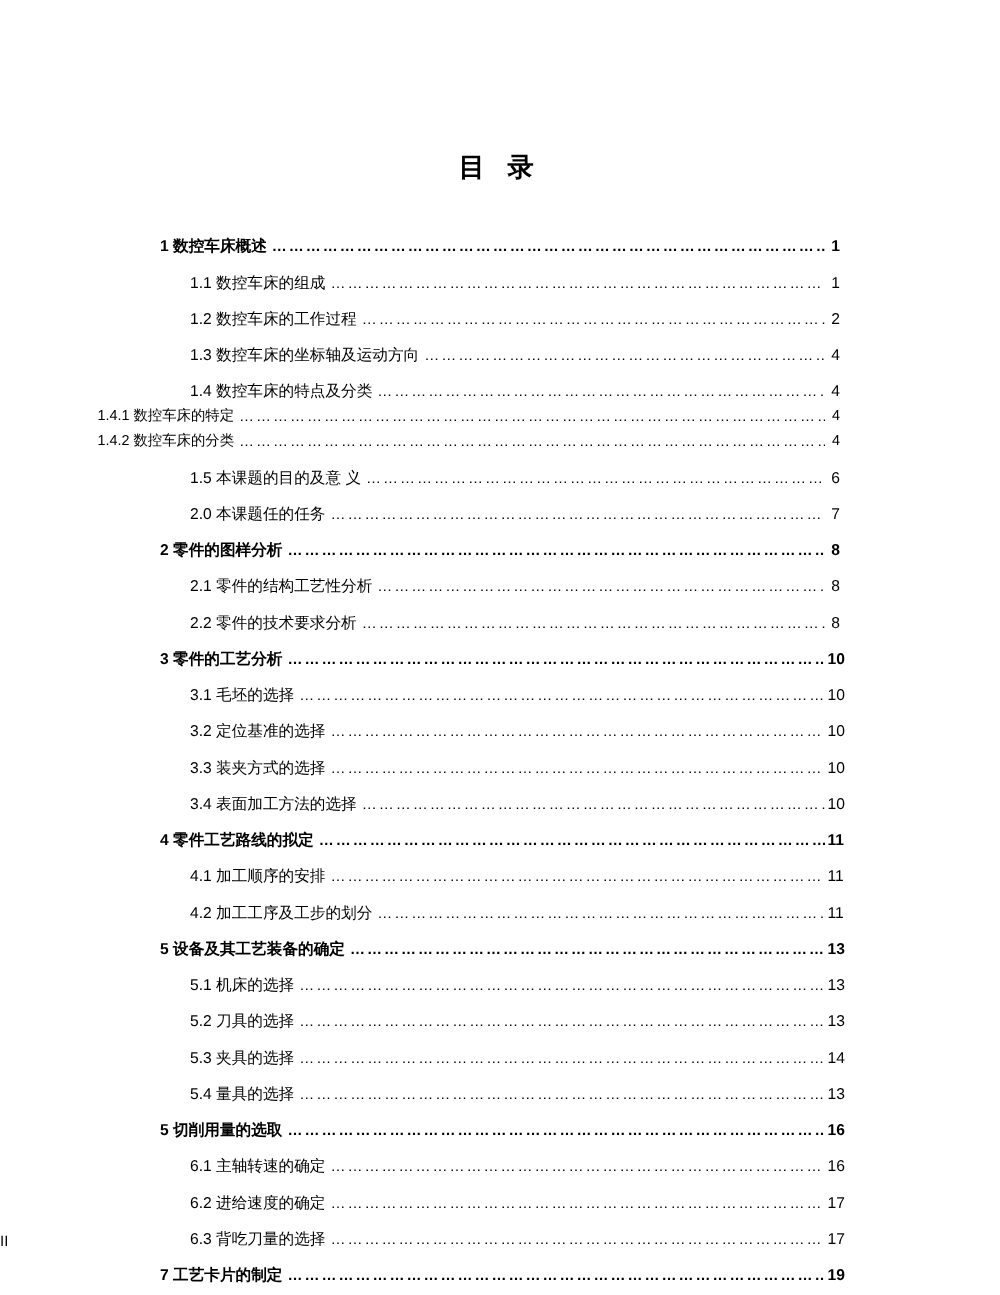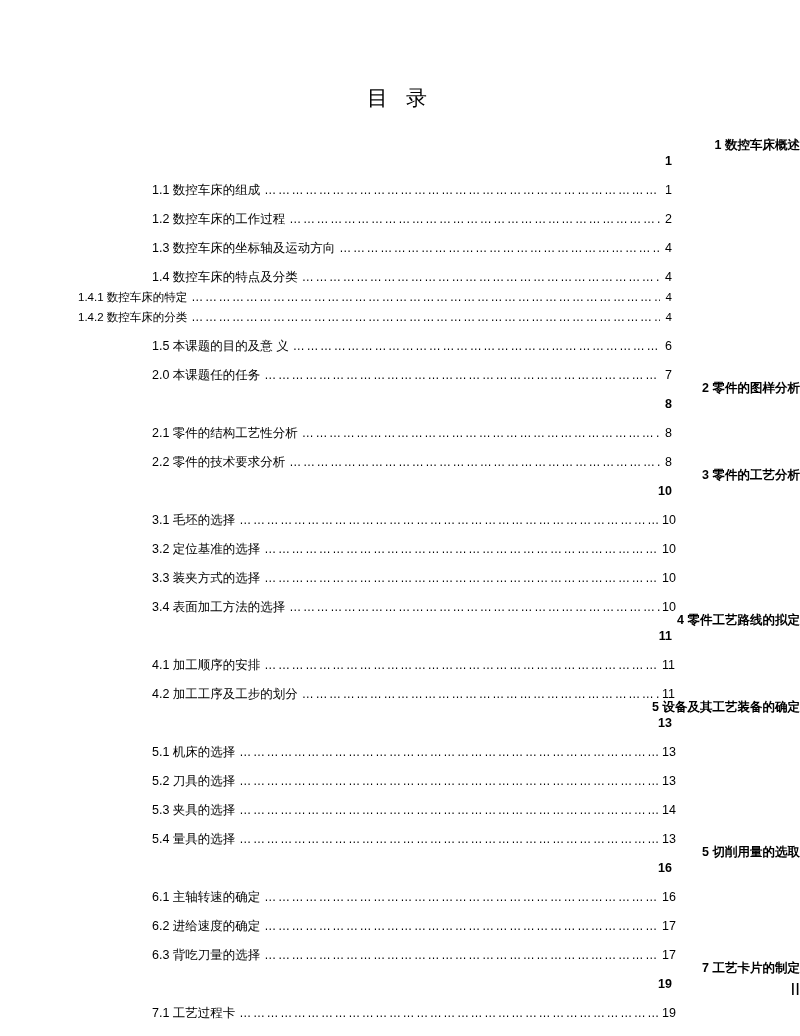--- a/index.html
+++ b/index.html
@@ -19,41 +19,40 @@
     position: absolute;
     left: 0; top: 0;
     width: 800px;
     height: 1036px;
     box-sizing: border-box;
     padding: 0;
   }
   .doc-title {
     text-align: center;
     font-size: 21px;
-    font-weight: normal;
+    font-weight: bold;
     letter-spacing: 6px;
-    margin-top: 84px;
+    margin-top: 120px;
     margin-bottom: 0;
     font-family: "Liberation Sans", sans-serif;
   }
   .toc {
     margin-top: 27px;
     padding-left: 0;
   }
   .toc-row {
     display: flex;
     align-items: flex-end;
     font-size: 12.5px;
     line-height: 1.0;
     height: 29px;
   }
   .toc-row.lvl1 {
     font-weight: bold;
     padding-left: 128px;
-    flex-direction: column;
   }
   .toc-row.lvl2 {
     font-weight: normal;
     padding-left: 152px;
   }
   .toc-row.lvl3 {
     font-weight: normal;
     padding-left: 78px;
     font-size: 11.5px;
     height: 20px;
@@ -80,22 +79,22 @@
     min-width: 10px;
   }
   .toc-row.lvl3 .toc-page {
     padding-right: 128px;
   }
   .footer {
     position: absolute;
     bottom: 36px;
     left: 0;
     width: 800px;
-    text-align: right;
-    font-size: 17px;
+    text-align: left;
+    font-size: 12px;
   }
 </style>
 </head>
 <body>
 
 <div class="page">
   <div class="doc-title">目 录</div>
   <div class="toc" id="toc-list">
       <div class="toc-row lvl1">
         <span class="toc-label">1 数控车床概述</span>

